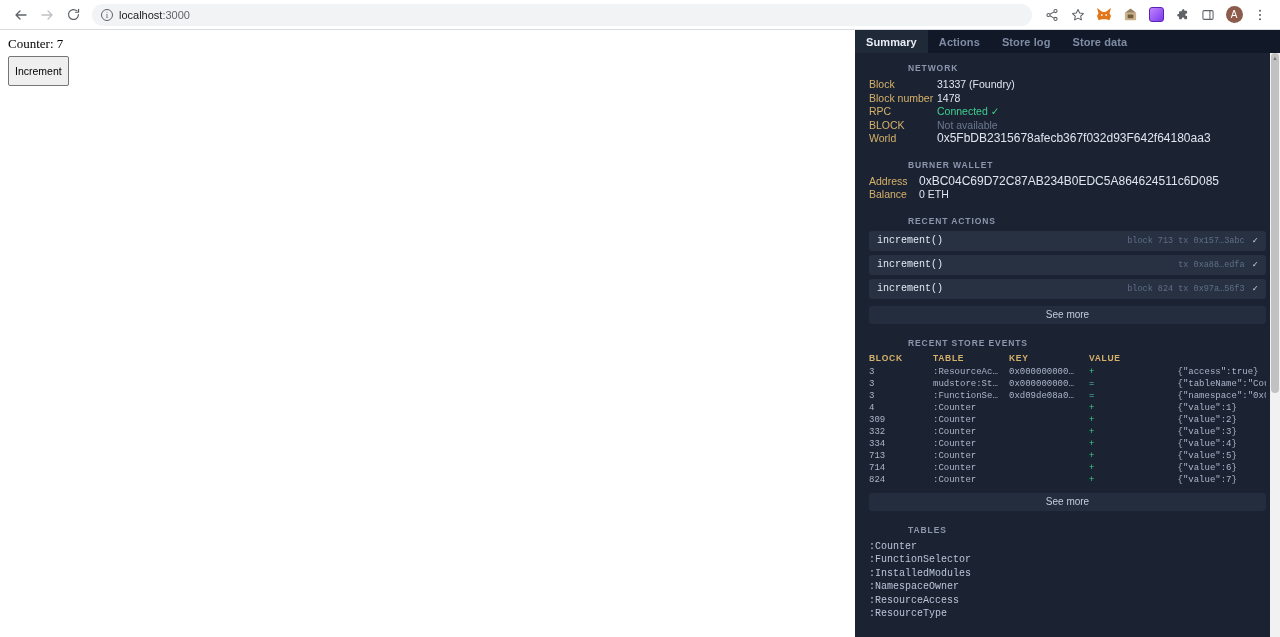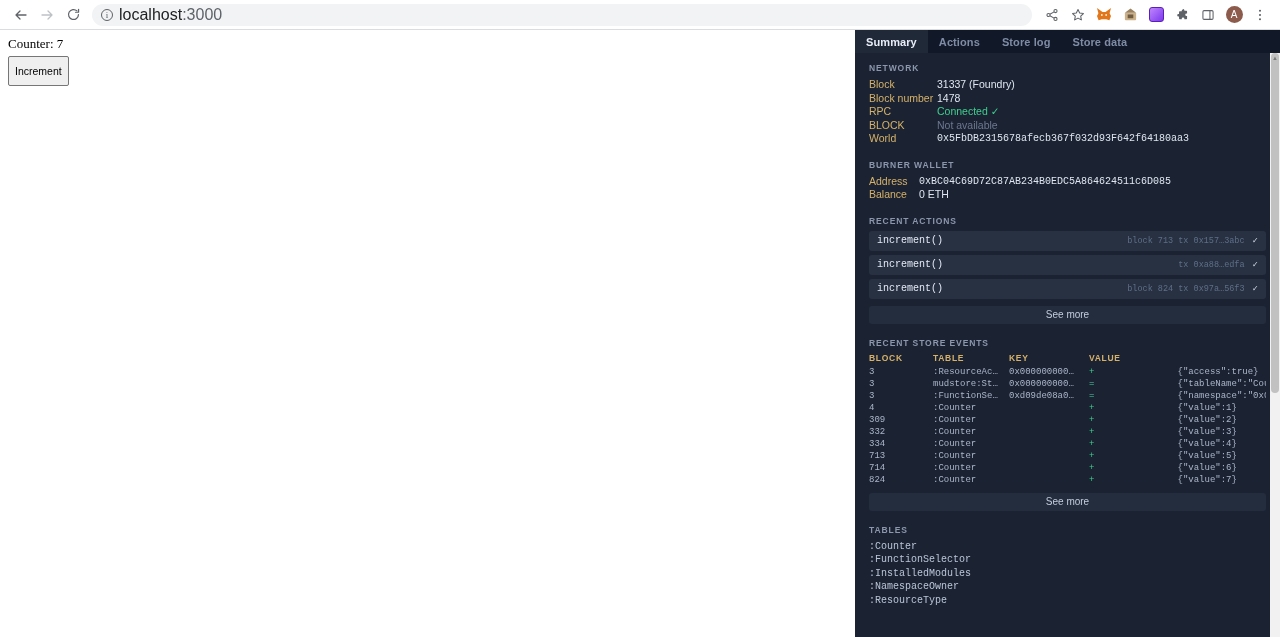--- a/index.html
+++ b/index.html
@@ -48,21 +48,21 @@
     border: 1px solid #5f6368;
     border-radius: 50%;
     color: #5f6368;
     font-size: 9px;
     line-height: 10px;
     text-align: center;
     flex: 0 0 auto;
     font-family: "Liberation Serif", serif;
   }
   #omnibox .url {
-    font-size: 16px;
+    font-size: 11px;
     color: #202124;
     white-space: nowrap;
     overflow: hidden;
   }
   #omnibox .url .host { color: #202124; }
   #omnibox .url .rest { color: #5f6368; }
 
   .chrome-icons { display: flex; align-items: center; gap: 2px; flex: 0 0 auto; }
   .cicon {
     width: 24px; height: 24px;
@@ -142,26 +142,27 @@
     position: relative;
   }
 
   .section { margin-bottom: 14px; }
   .section-title {
     font-size: 8.5px;
     font-weight: bold;
     letter-spacing: 0.9px;
     color: #8c97ad;
     margin-bottom: 5px;
+    margin-left: 39px;
   }
 
   .kv-row { display: flex; font-size: 10.5px; line-height: 13.5px; }
   .kv-key { width: 68px; flex: 0 0 68px; color: #d6b169; }
   .kv-val { color: #dfe5f0; font-family: "Liberation Sans", sans-serif; }
-  .kv-val.mono { font-family: Liberation Mono, monospace; font-size: 10px; }
+  .kv-val.mono { font-family: Liberation Sans, sans-serif; font-size: 12px; }
   .kv-val.green { color: #3ecf8e; }
   .kv-val.muted { color: #6c7890; }
 
   
   .action-row {
     background: #273142;
     border-radius: 3px;
     height: 20px;
     margin-bottom: 4px;
     display: flex;
@@ -493,20 +494,21 @@
 
         <div class="see-more">See more</div>
       </div>
 
       <div class="section">
         <div class="section-title">TABLES</div>
         <div class="tbl-item">:Counter</div>
         <div class="tbl-item">:FunctionSelector</div>
         <div class="tbl-item">:InstalledModules</div>
         <div class="tbl-item">:NamespaceOwner</div>
+        <div class="tbl-item">:ResourceAccess</div>
         <div class="tbl-item">:ResourceType</div>
       </div>
 
     </div>
 
     <div id="panel-scrollbar">
       <div class="thumb"></div>
       <div class="arrow up">▲</div>
     </div>
 

